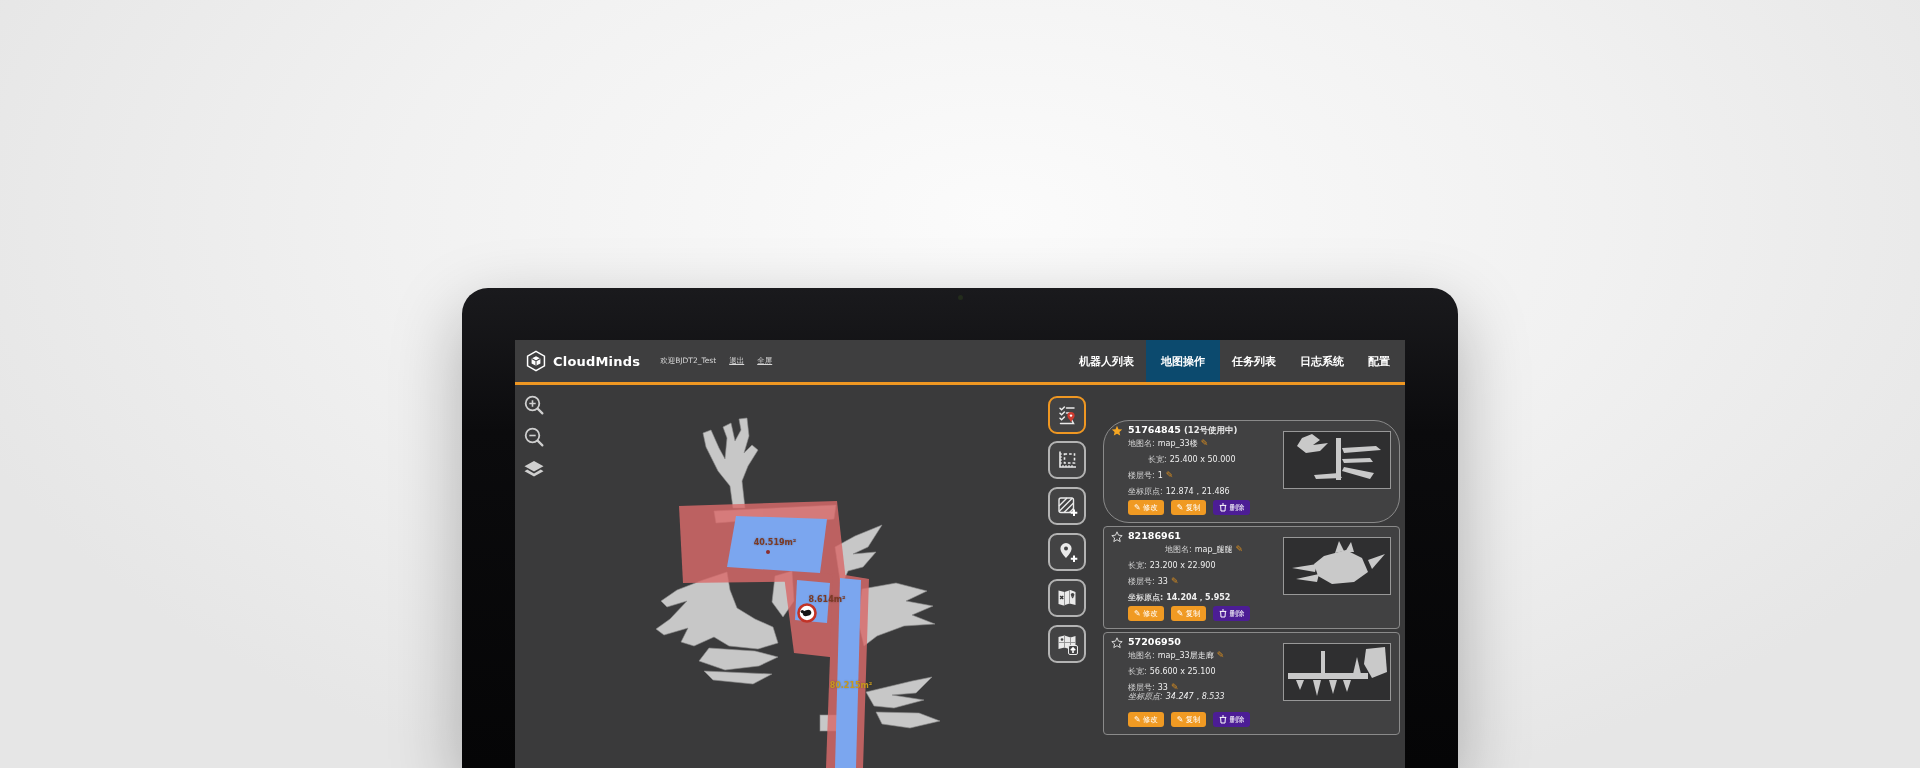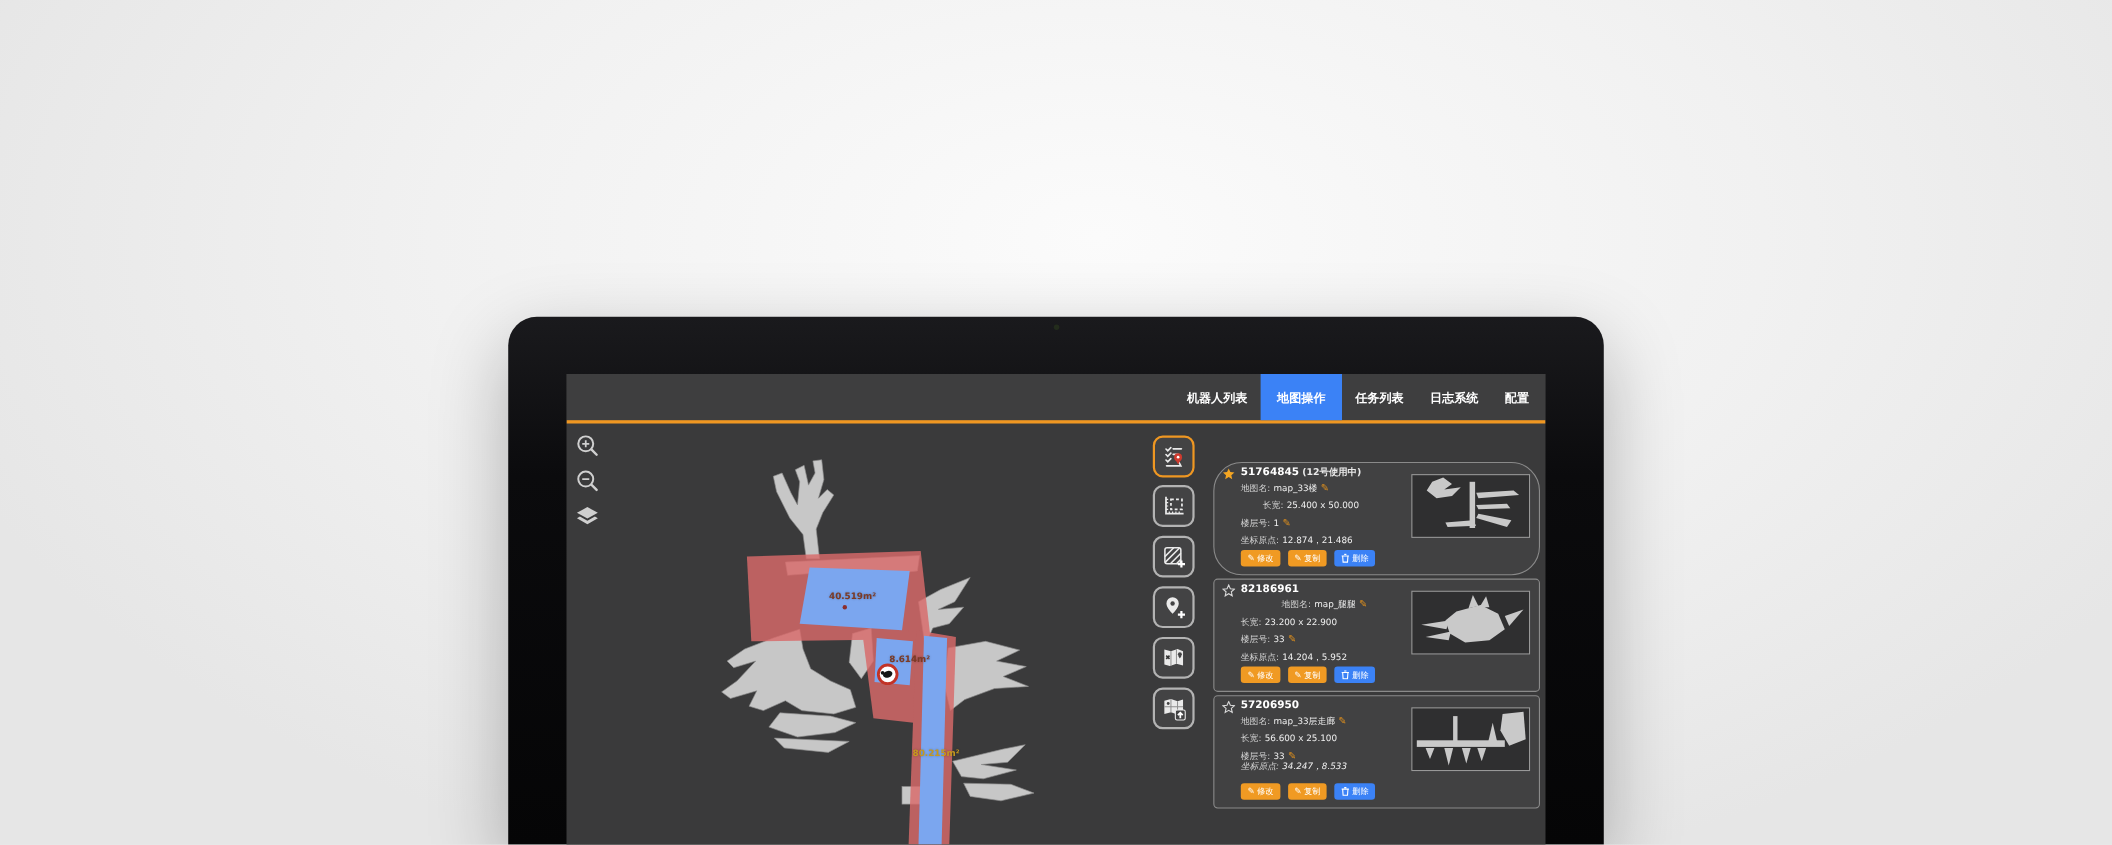--- a/index.html
+++ b/index.html
@@ -16,21 +16,21 @@
   
   .navbar{position:absolute;left:0;top:0;width:890px;height:45px;background:#3e3e3f;
           border-bottom:3px solid #ef9722;display:flex;align-items:stretch;}
   .nav-left{display:flex;align-items:center;}
   .logo{display:flex;align-items:center;gap:6px;margin-left:10px;}
   .logo-text{color:#fff;font-weight:bold;font-size:13px;letter-spacing:.2px;}
   .welcome{margin-left:20px;font-size:7.5px;color:#d8d8d8;}
   .nav-link{margin-left:13px;font-size:7.5px;color:#d8d8d8;text-decoration:underline;cursor:pointer;}
   .nav-menu{margin-left:auto;display:flex;align-items:stretch;margin-right:3px;}
   .nav-tab{display:flex;align-items:center;padding:0 12px;color:#fff;font-size:11px;font-weight:bold;cursor:pointer;}
-  .nav-tab.active{background:#3b82f6;padding:0 15px;}
+  .nav-tab.active{background:#0c4a6e;padding:0 15px;}
   
   .map-canvas{position:absolute;left:0;top:0;width:890px;height:428px;}
   .zoom-ctrl{position:absolute;left:8px;cursor:pointer;}
   .mlabel{position:absolute;font-size:8px;font-weight:bold;transform:translate(-50%,-50%);
           text-shadow:0 0 2px rgba(0,0,0,.3);white-space:nowrap;}
   .ml-dark{color:#7c3a25;}
   .ml-gold{color:#c79a1d;}
   
   .tool-btn{position:absolute;left:533px;width:38px;height:38px;border:2px solid #b3b3b3;border-radius:9px;
             background:#434344;display:flex;align-items:center;justify-content:center;cursor:pointer;}
@@ -47,21 +47,21 @@
   .card-star{position:absolute;left:7px;top:4px;cursor:pointer;}
   .card-title{position:absolute;left:24px;top:3px;font-size:9.5px;color:#fff;font-weight:bold;white-space:nowrap;}
   .card-title .note{font-size:8.5px;font-weight:bold;color:#eaeaea;margin-left:3px;}
   .frow{position:absolute;left:24px;font-size:8px;color:#d6d6d6;white-space:nowrap;}
   .fval{color:#f0f0f0;margin-left:3px;}
   .pencil{color:#d88c1e;font-size:9px;margin-left:3px;cursor:pointer;}
   .btnrow{position:absolute;left:24px;top:79px;display:flex;gap:7px;}
   .cbtn{height:15px;padding:0 6px;font-size:7.5px;color:#fff;border:none;border-radius:3px;
         display:flex;align-items:center;gap:2px;cursor:pointer;font-family:inherit;}
   .cbtn.orange{background:#f09a23;}
-  .cbtn.gray{background:#3b82f6;}
+  .cbtn.gray{background:#4c1d95;}
   .cbtn .bic{font-size:8px;line-height:1;}
   .thumb{position:absolute;right:8px;top:10px;width:108px;height:58px;background:#2f2f30;border:1px solid #989898;}
   .thumb svg{display:block;}
 </style>
 </head>
 <body>
 
 <div class="stage">
   <div class="laptop"></div>
   <div class="webcam" style="left:958px;"></div>
@@ -247,21 +247,21 @@
       </div>
       <div class="frow" style="top:17px;margin-left:37px;">
         <span>地图名:</span><span class="fval">map_腿腿</span><span class="pencil">✎</span>
       </div>
       <div class="frow" style="top:33px;">
         <span>长宽:</span><span class="fval">23.200 x 22.900</span>
       </div>
       <div class="frow" style="top:49px;">
         <span>楼层号:</span><span class="fval">33</span><span class="pencil">✎</span>
       </div>
-      <div class="frow" style="top:65px;">
+      <div class="frow" style="top:65px;font-weight:bold;">
         <span>坐标原点:</span><span class="fval">14.204，5.952</span>
       </div>
       <div class="btnrow">
         <button class="cbtn orange">
             <span class="bic">✎</span>
             <span>修改</span>
           </button>
         <button class="cbtn orange">
             <span class="bic">✎</span>
             <span>复制</span>
@@ -332,20 +332,33 @@
             <path d="M45,36 L49,50 L53,36 Z"></path>
             <path d="M59,36 L63,48 L67,36 Z"></path>
             <path d="M69,30 L73,13 L77,30 Z"></path>
             <path d="M12,36 L16,46 L20,36 Z"></path>
           </g>
         </svg>
       </div>
     </div>
 
     <div class="navbar">
+      <div class="nav-left">
+        <div class="logo">
+          <svg width="22" height="22" viewBox="0 0 24 24">
+            <path d="M12,1.5 L21.2,6.7 V17.3 L12,22.5 L2.8,17.3 V6.7 Z" fill="none" stroke="#ffffff" stroke-width="1.6"></path>
+            <path d="M12,6.8 L16.8,9.3 V14.7 L12,17.2 L7.2,14.7 V9.3 Z" fill="#ffffff"></path>
+            <path d="M7.2,9.3 L12,11.9 L16.8,9.3 M12,11.9 V17.2" stroke="#3e3e3f" stroke-width="1.1" fill="none"></path>
+          </svg>
+          <span class="logo-text">CloudMinds</span>
+        </div>
+        <span class="welcome">欢迎BJDT2_Test</span>
+        <span class="nav-link">退出</span>
+        <span class="nav-link">全屏</span>
+      </div>
       <div class="nav-menu">
         <div class="nav-tab">机器人列表</div>
         <div class="nav-tab active">地图操作</div>
         <div class="nav-tab">任务列表</div>
         <div class="nav-tab">日志系统</div>
         <div class="nav-tab">配置</div>
       </div>
     </div>
 
   </div>

